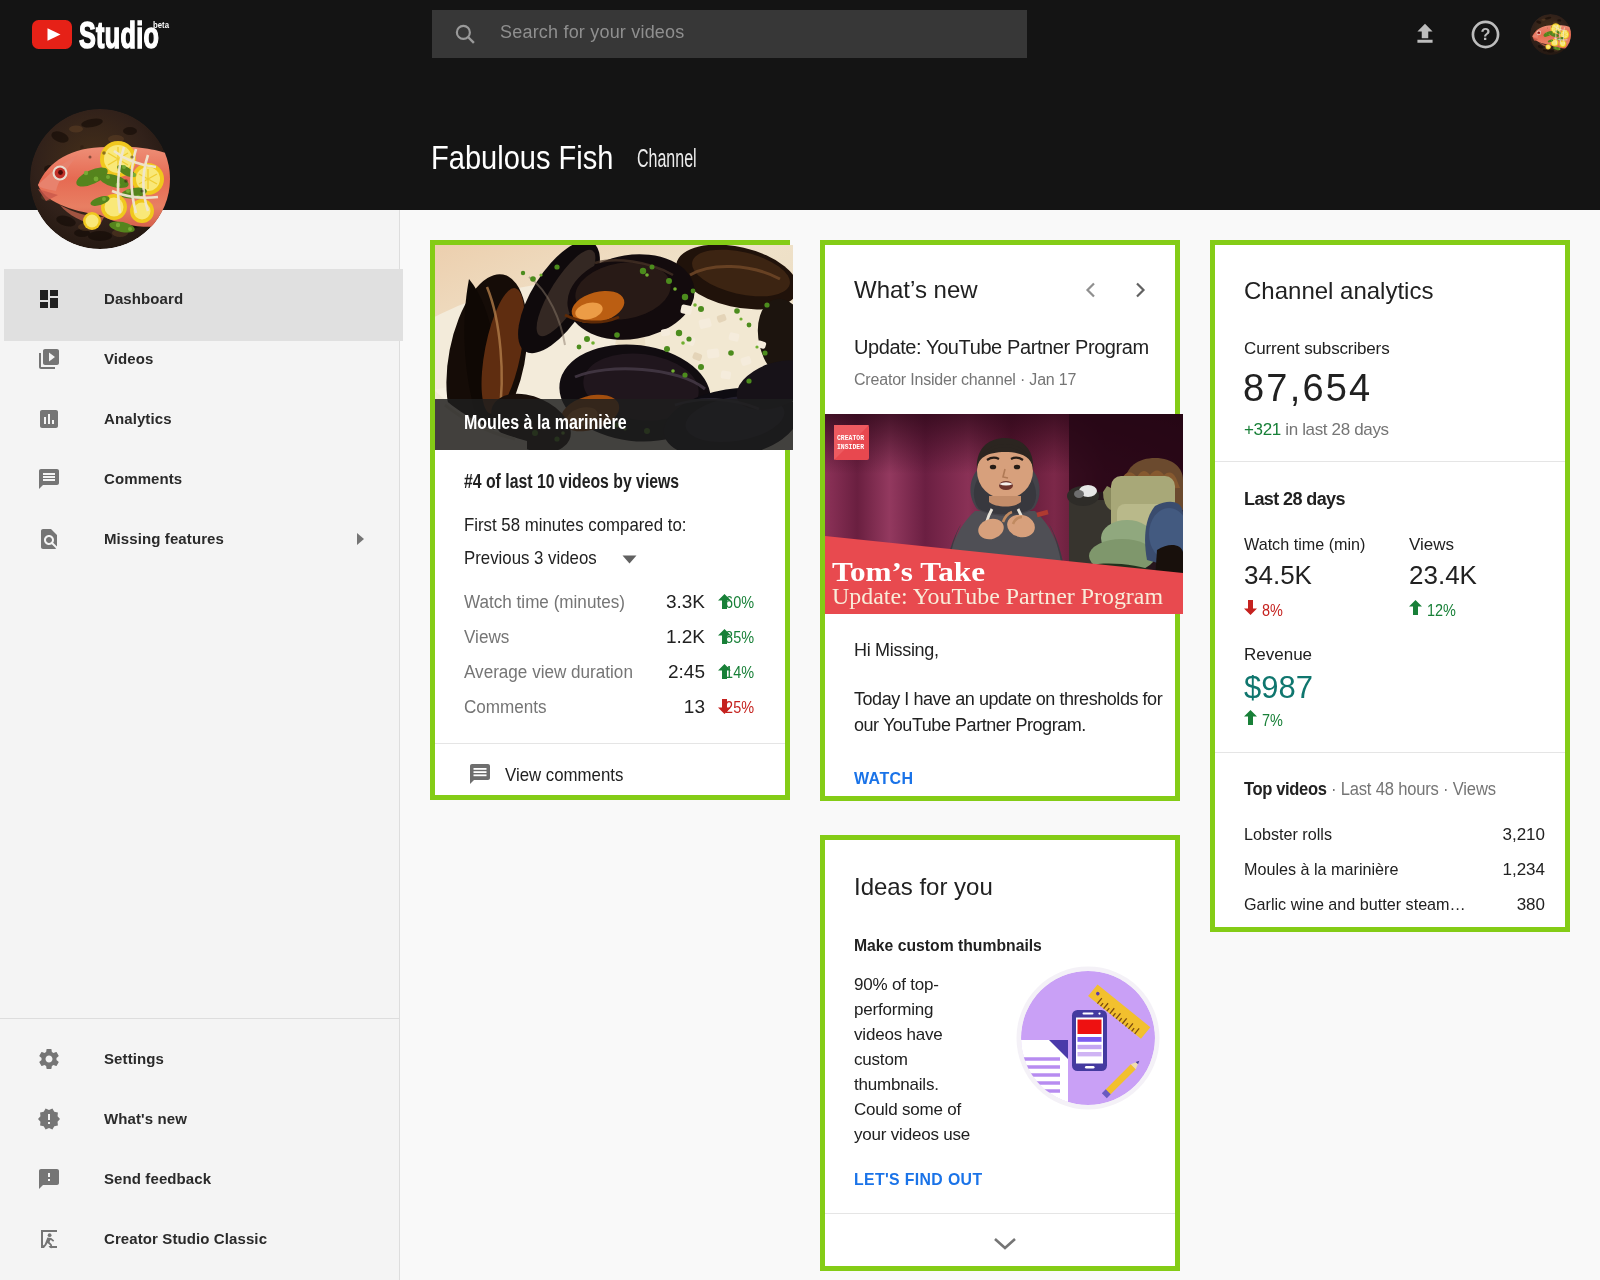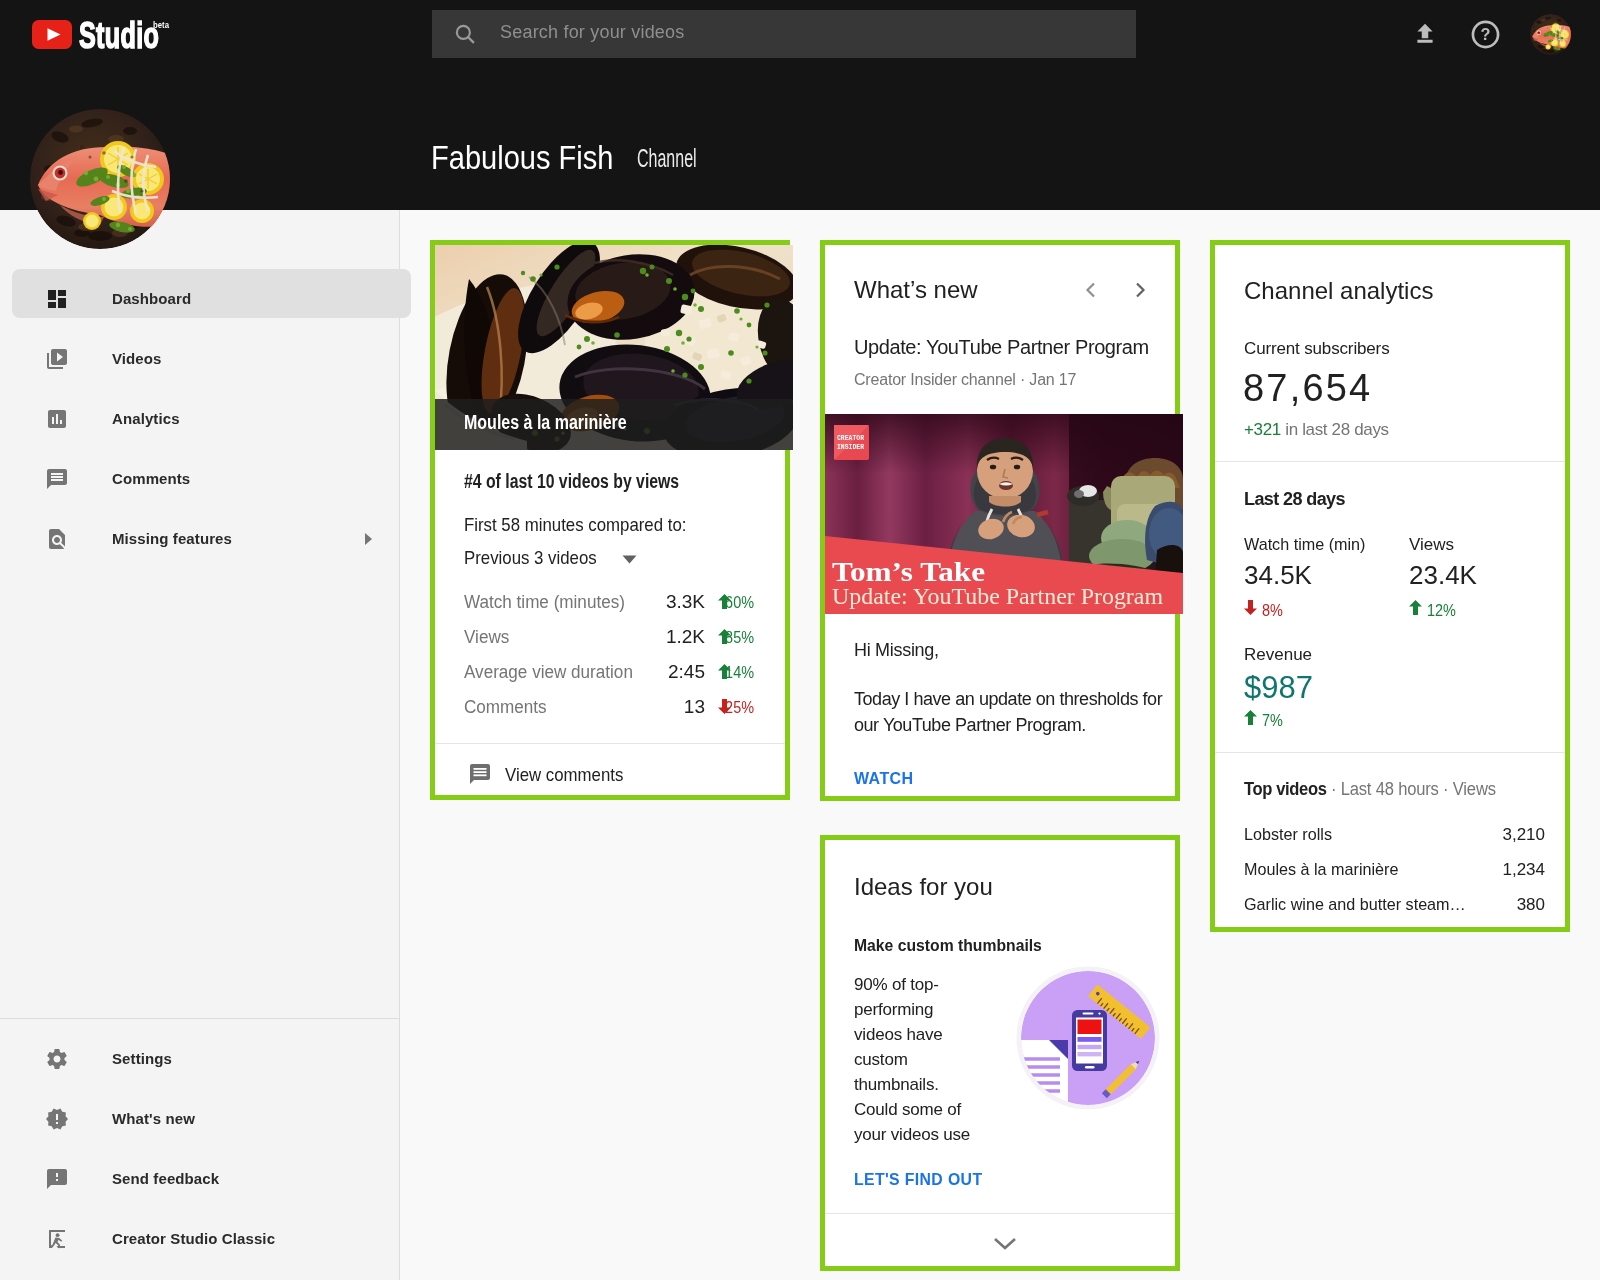--- a/index.html
+++ b/index.html
@@ -5,28 +5,28 @@
 * { margin:0; padding:0; box-sizing:border-box; }
 html,body { width:1600px; height:1280px; overflow:hidden; background:#f9f9f9;
   font-family:"Liberation Sans", sans-serif; }
 .abs { position:absolute; }
 #page { position:relative; width:1600px; height:1280px; }
 .n  { transform:scaleX(0.885); transform-origin:0 50%; white-space:nowrap; }
 .nb { transform:scaleX(0.79); transform-origin:0 50%; white-space:nowrap; }
 .nl { transform:scaleX(0.95); transform-origin:0 50%; white-space:nowrap; }
 
 #hdr { position:absolute; left:0; top:0; width:1600px; height:210px; background:#141414; }
-#searchbox { position:absolute; left:432px; top:10px; width:704px; height:48px; background:#373737; }
+#searchbox { position:absolute; left:432px; top:10px; width:595px; height:48px; background:#373737; }
 #searchph { position:absolute; left:68px; top:12px; font-size:18px; color:#8f8f8f; letter-spacing:0.2px; }
 #chname { position:absolute; left:431px; top:139px; font-size:33px; color:#fff; transform:scaleX(0.88); transform-origin:0 0; white-space:nowrap; }
 #chlabel { position:absolute; left:637px; top:144px; font-size:25px; color:#ececec; transform:scaleX(0.64); transform-origin:0 0; }
 
 #side { position:absolute; left:0; top:210px; width:400px; height:1070px;
   background:#f4f4f4; border-right:1px solid #ddd; }
-.mitem { position:absolute; left:12px; width:399px; height:49px;border-radius:8px; }
+.mitem { position:absolute; left:4px; width:399px; height:72px; }
 .mitem .mic { position:absolute; left:33px; top:18px; width:24px; height:24px; }
 .mitem .mtx { position:absolute; left:100px; top:0; line-height:60px; font-size:15px;
   font-weight:bold; color:#2a2a2a; letter-spacing:0.1px; }
 #side .sel { background:#e0e0e0; }
 #sidebot { position:absolute; left:0; top:808px; width:399px; border-top:1px solid #ddd; }
 
 .card { position:absolute; background:#fff; border:5px solid #84cc16; }
 .divider { position:absolute; left:0; width:100%; border-top:1px solid #e5e5e5; }
 .glink { color:#1a73e8; font-weight:bold; letter-spacing:0.4px; }
 </style>

